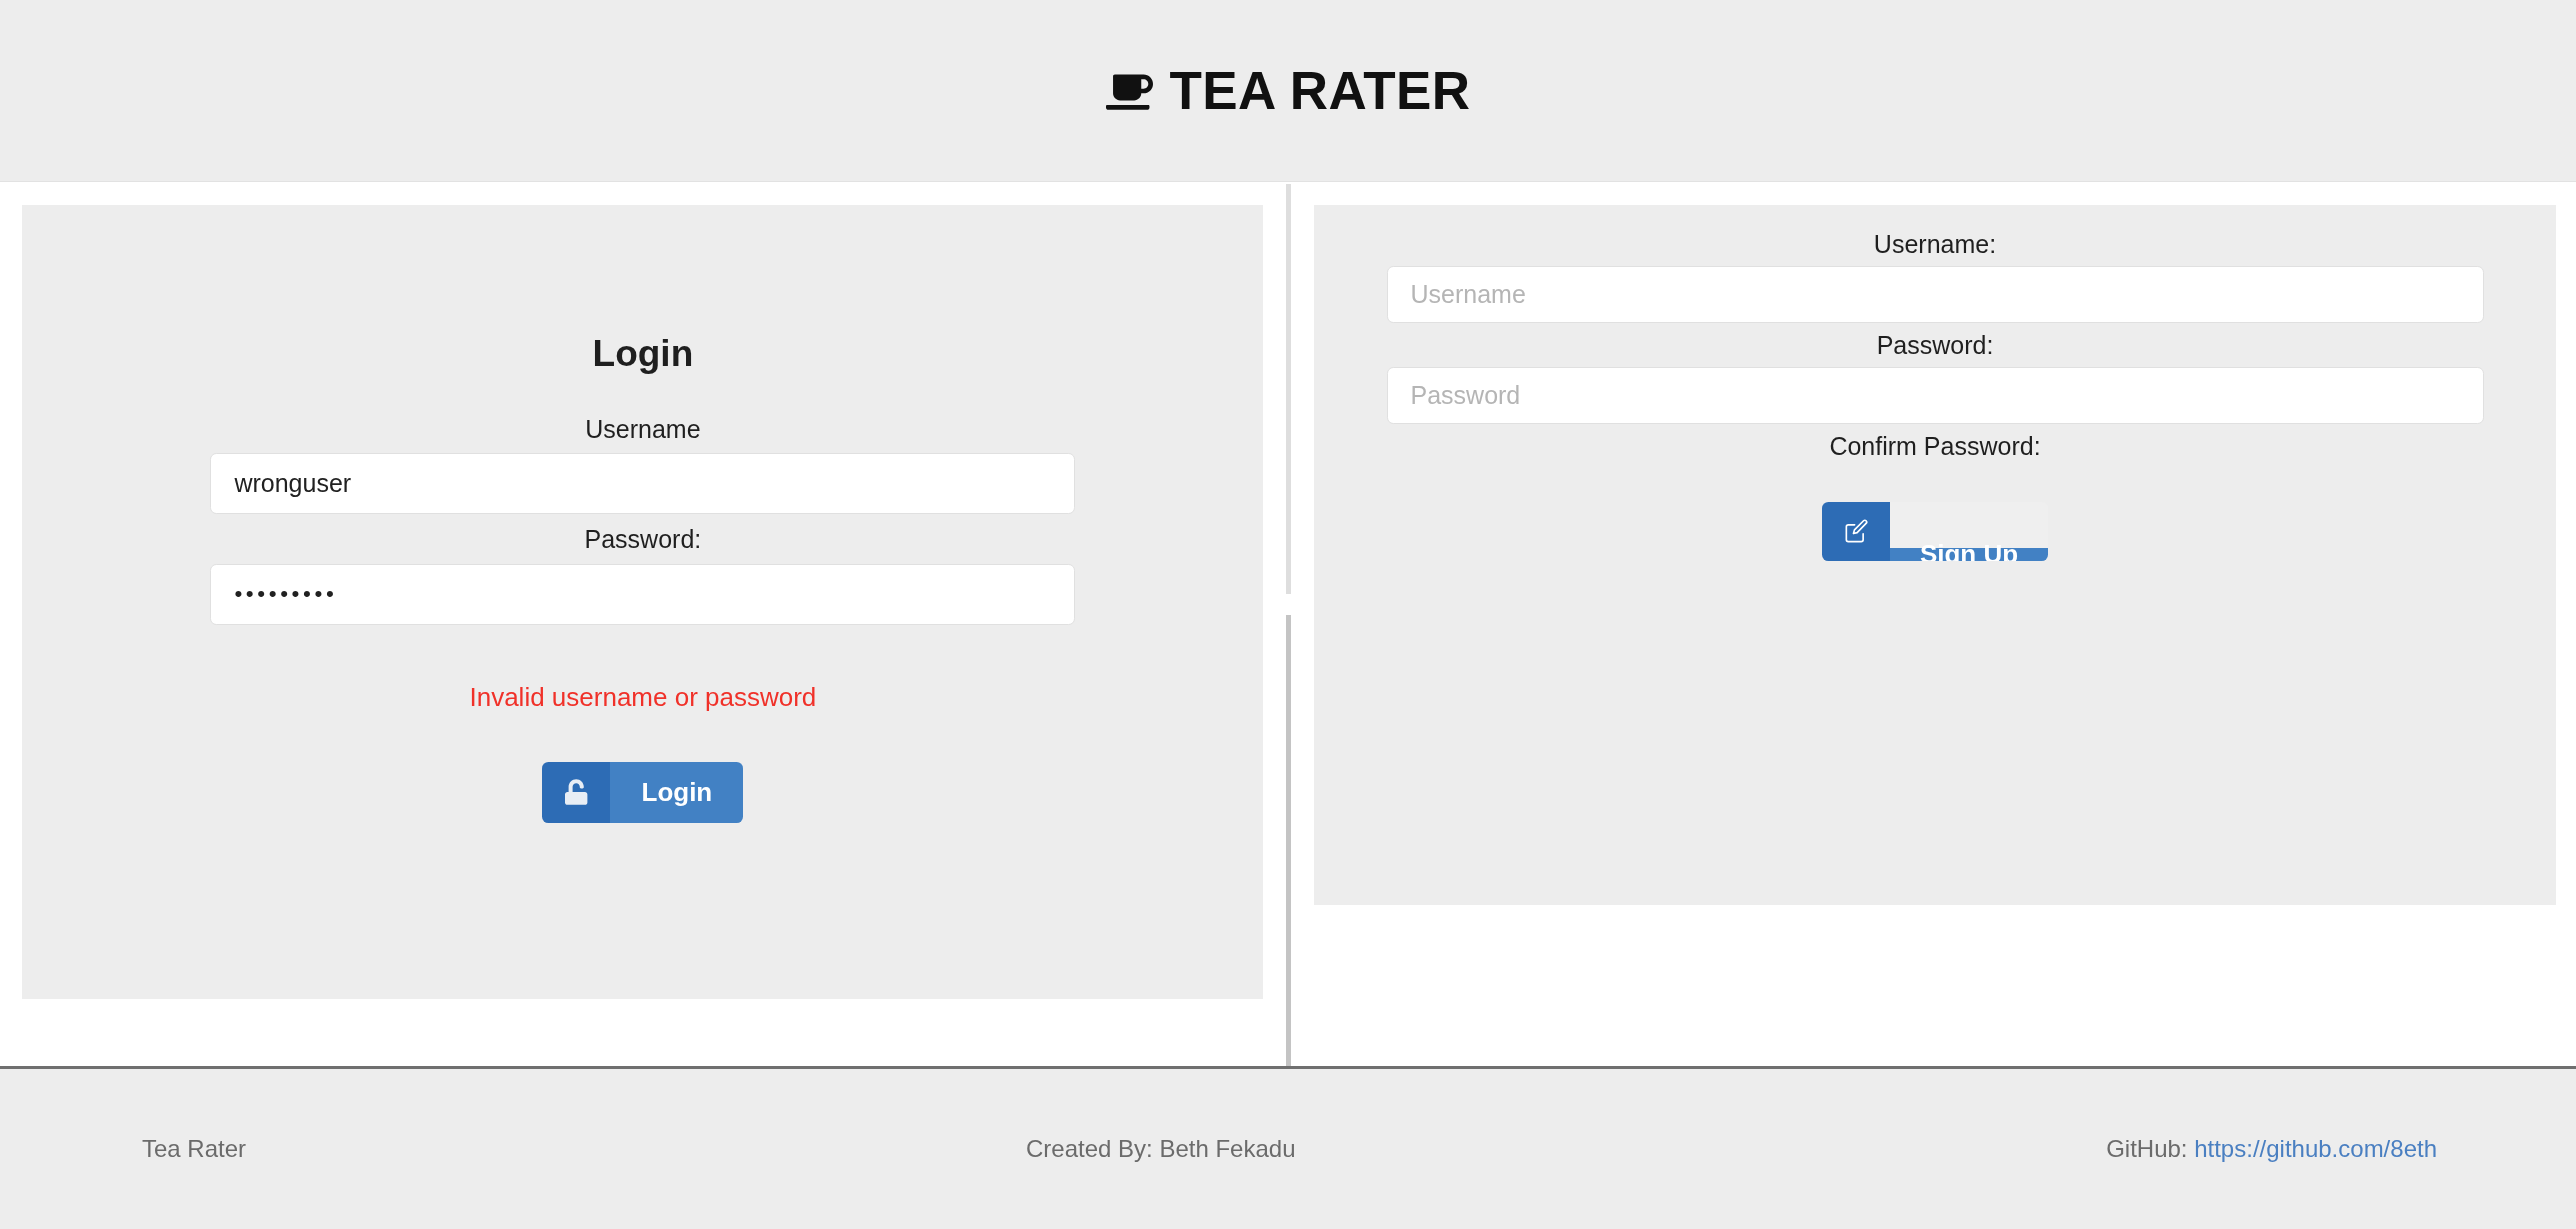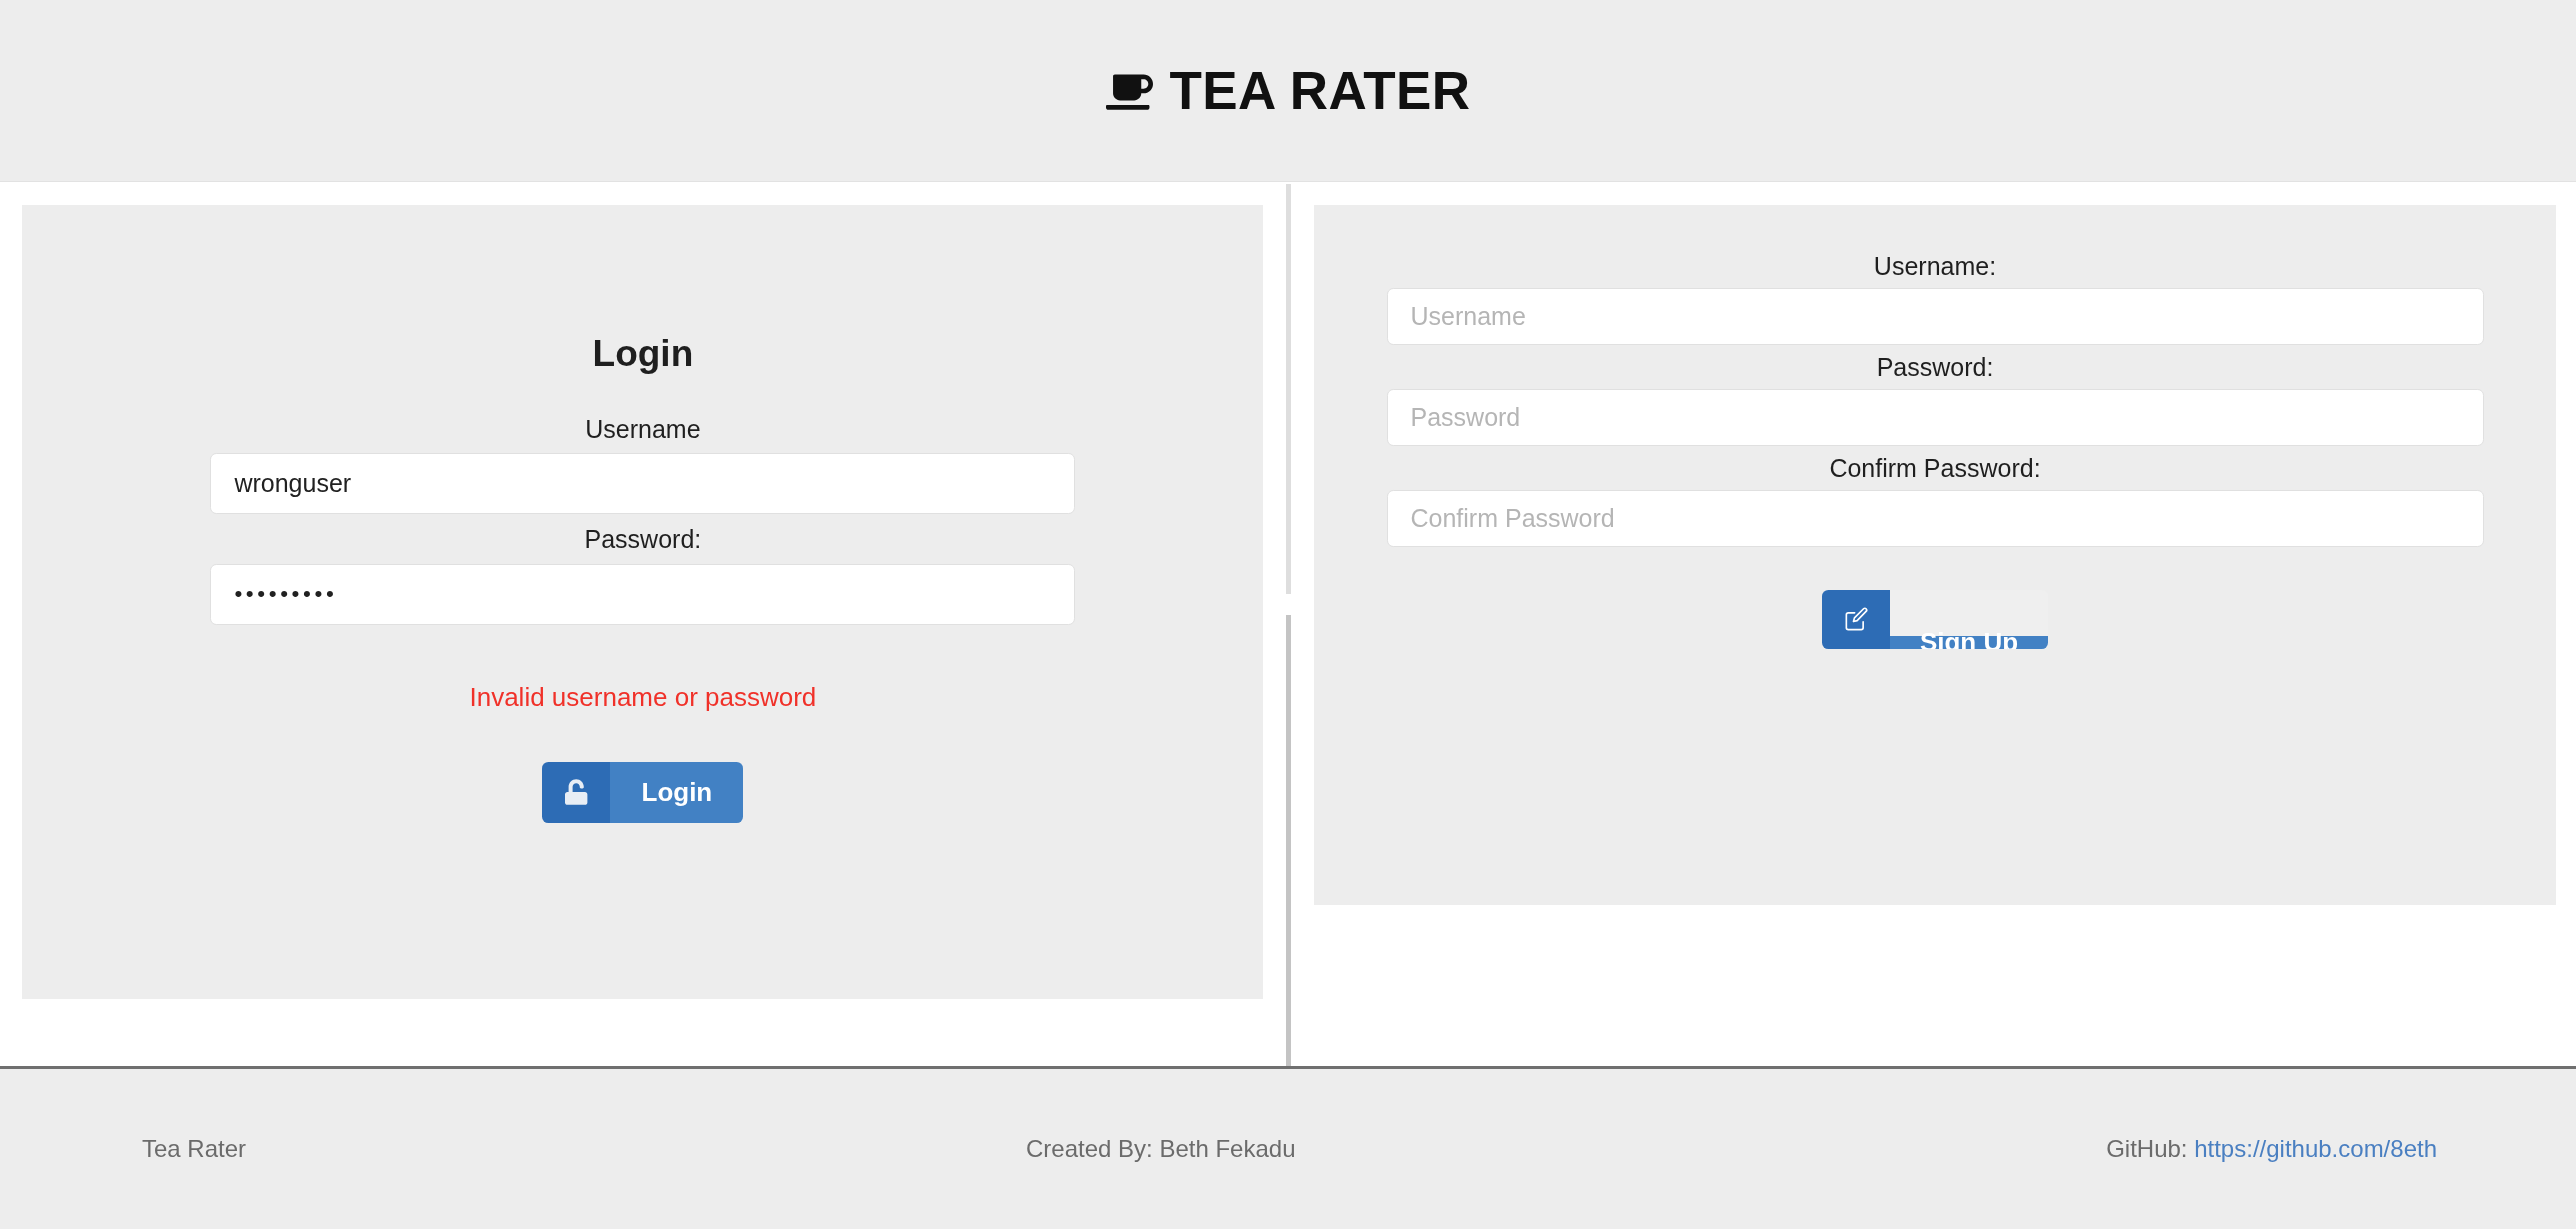--- a/index.html
+++ b/index.html
@@ -104,21 +104,21 @@
     font-size: 37px;
     margin-top: 128px;
   }
   .signup-card .form-heading {
     font-size: 36px;
     margin-top: 90px;
   }
 
   
   .login-fields { margin-top: 42px; }
-  .signup-fields { margin-top: 49px; }
+  .signup-fields { margin-top: 27px; }
 
   .field-label {
     text-align: center;
     font-size: 25px;
     color: #1f1f1f;
     line-height: 1;
   }
   .login-fields .field-label { margin-bottom: 11.7px; }
   .signup-fields .field-label { margin-bottom: 9px; }
 
@@ -294,21 +294,20 @@
           <input class="text-input" type="text" placeholder="Username" style="">
         </div>
 
         <div class="field-row">
           <div class="field-label">Password:</div>
           <input class="text-input" type="text" placeholder="Password" style="">
         </div>
 
         <div class="field-row">
           <div class="field-label">Confirm Password:</div>
-          <input class="text-input" type="text" placeholder="Confirm Password" style="">
         </div>
 
       </div>
 
       <button class="btn signup-btn">
         <span class="btn-icon-pane">
           <svg viewBox="0 0 512 512" width="25" height="25" fill="none" stroke="#ffffff" stroke-width="34" aria-hidden="true">
             <path d="M392 302v122c0 22-18 40-40 40H88c-22 0-40-18-40-40V160c0-22 18-40 40-40h130" stroke-linecap="round"></path>
             <path d="M452 36c-14-14-37-14-51 0L214 223l-20 75 75-20L452 91c14-14 14-41 0-55z" stroke-linejoin="round"></path>
           </svg>

